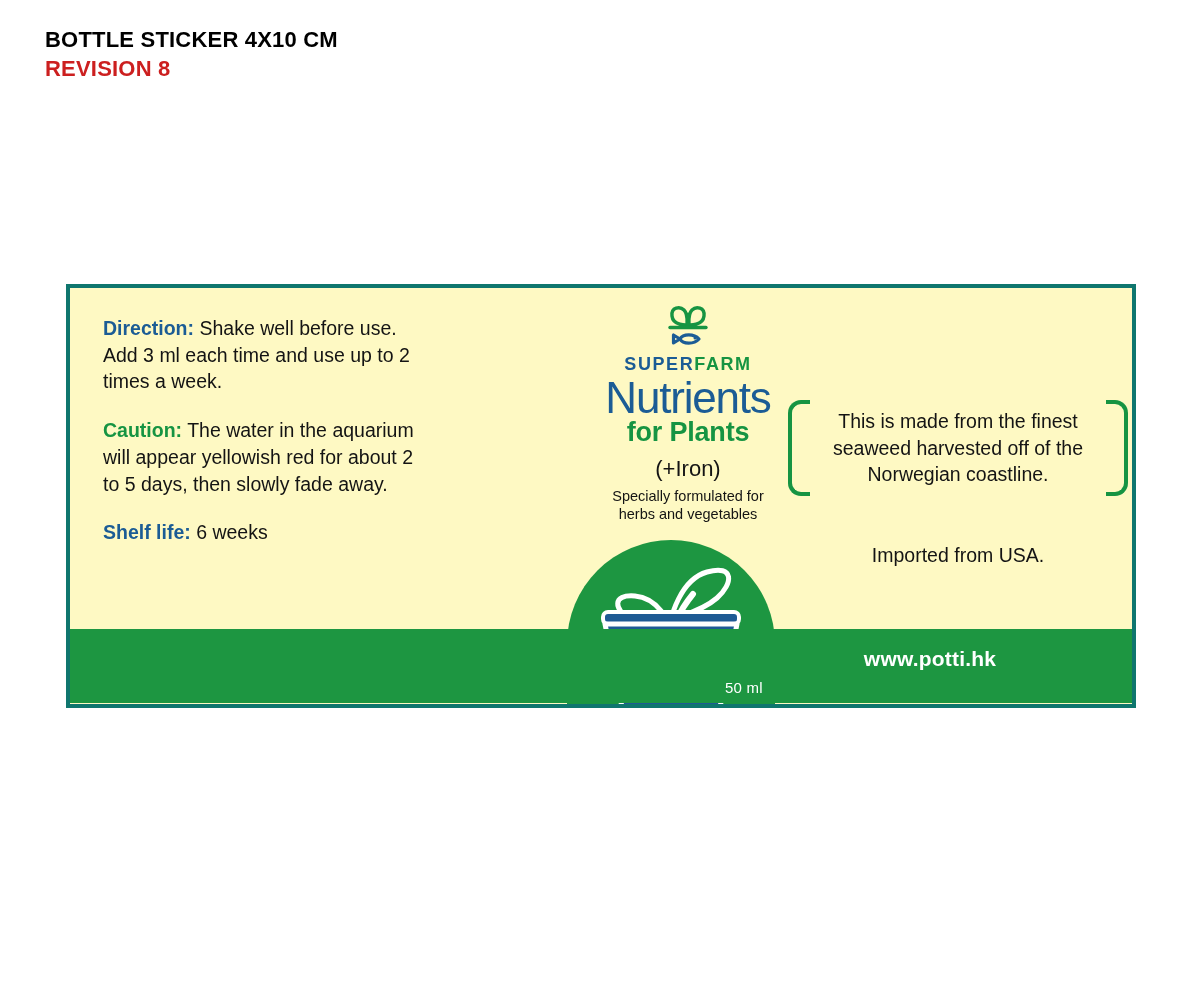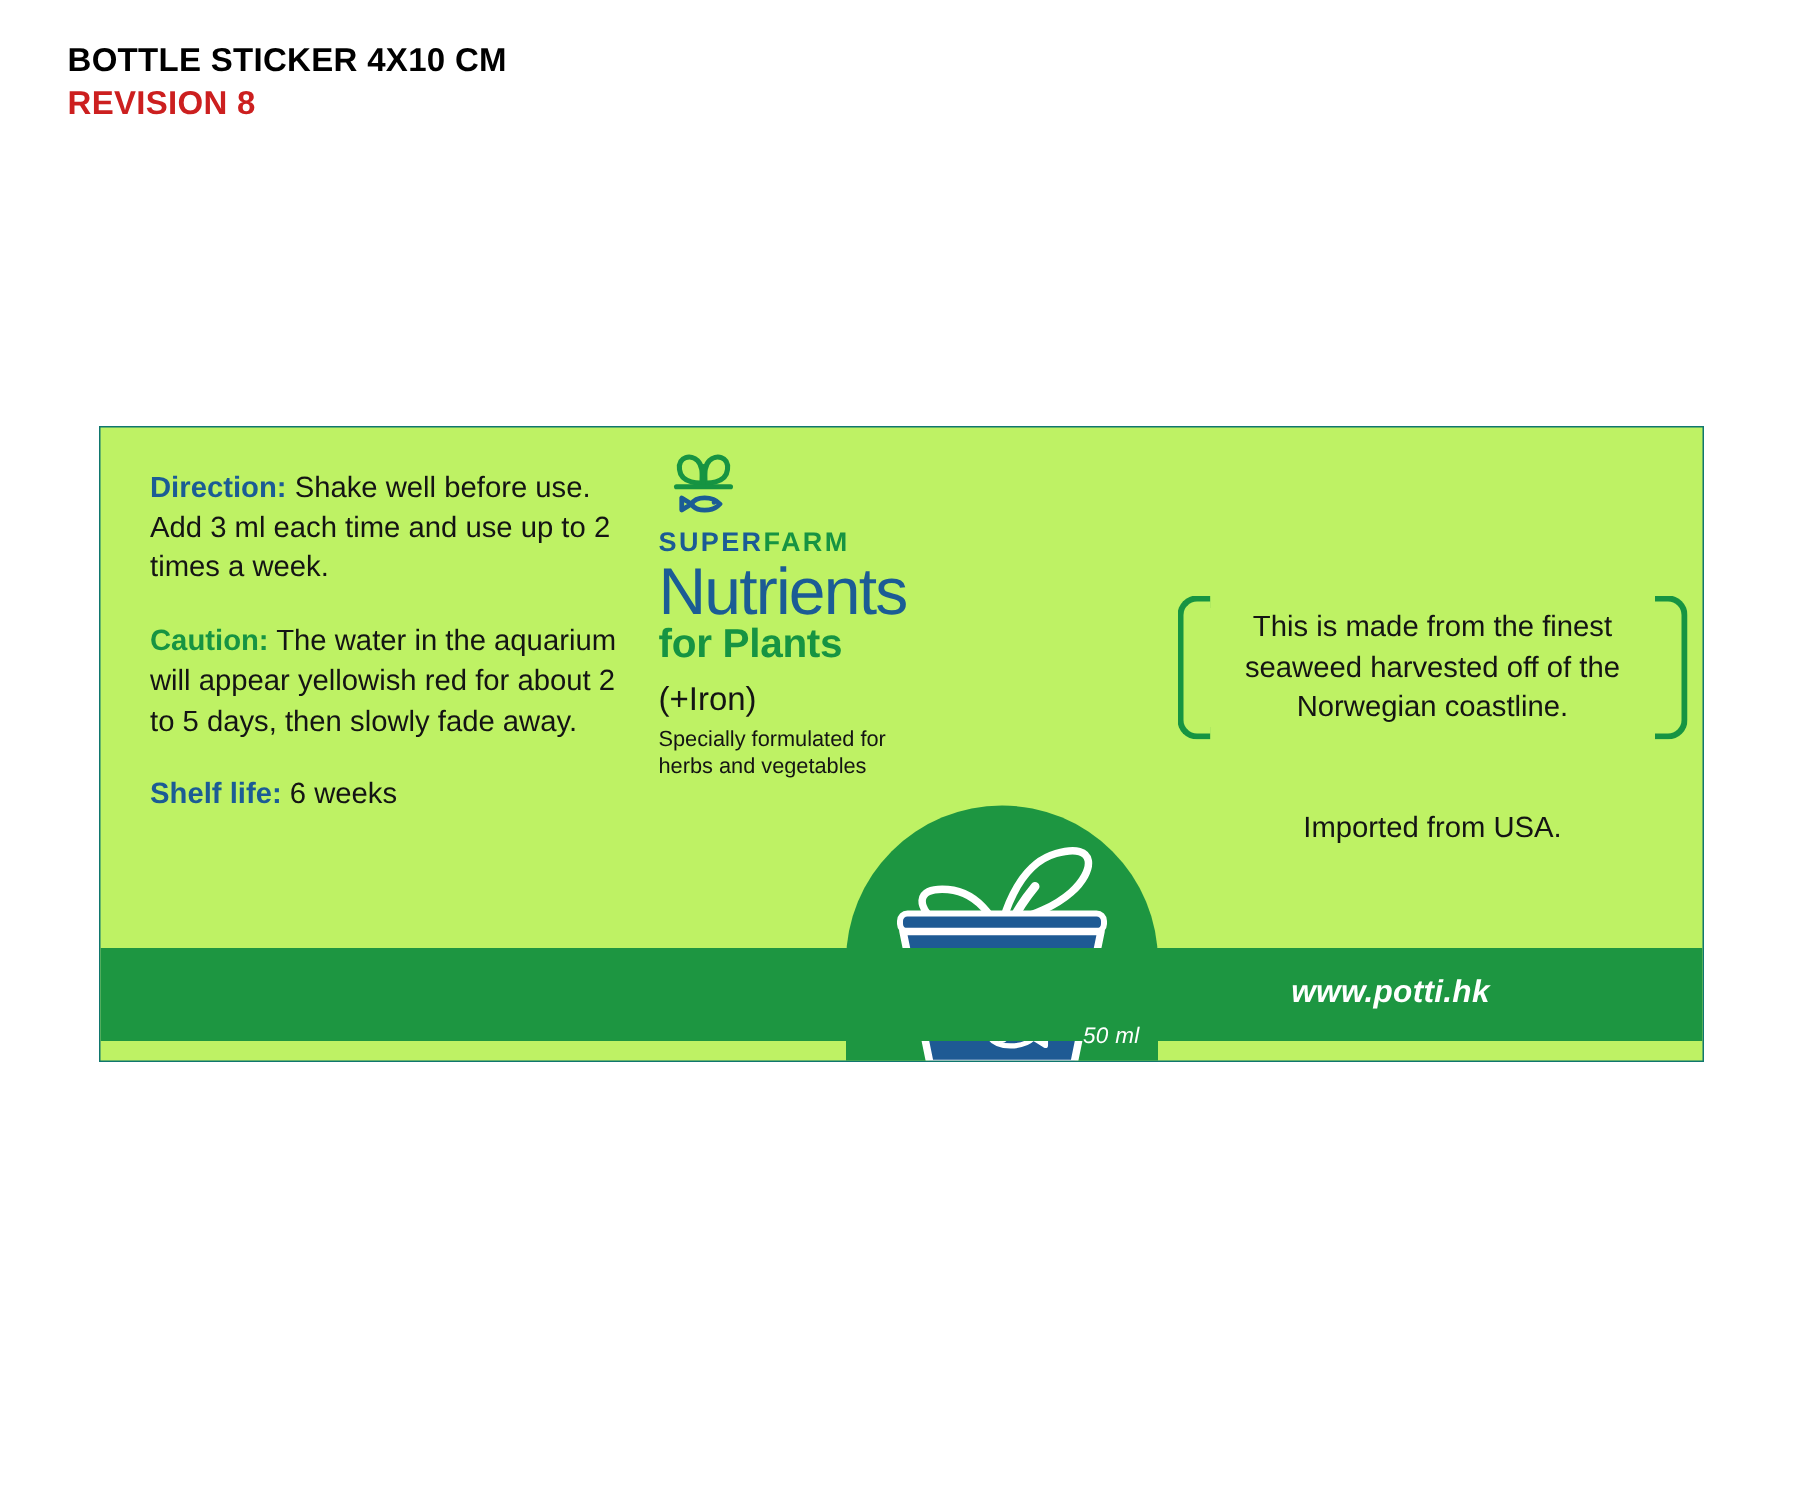--- a/index.html
+++ b/index.html
@@ -37,35 +37,34 @@
     line-height: 1.32;
   }
 
   
   #sticker {
     position: absolute;
     left: 66px;
     top: 284px;
     width: 1070px;
     height: 424px;
-    background: #bef264;
-    border: 1px solid #0f766e;
+    background: #fef9c3;
+    border: 4px solid #0f766e;
     box-sizing: border-box;
     overflow: hidden;
   }
 
   
   #green-band {
     position: absolute;
     left: 0;
     right: 0;
-    bottom: 13px;
-    height: 62px;
+    bottom: 1px;
+    height: 74px;
     background: #1d9641;
-    font-style: italic;
   }
   #website-wrap {
     position: absolute;
     left: 640px;
     width: 440px;
     top: 18px;
     text-align: center;
   }
   #volume {
     position: absolute;
@@ -89,23 +88,24 @@
   #left-col p {
     margin: 0 0 22px 0;
   }
   #left-col p:last-child { margin-bottom: 0; }
   .lbl-blue  { color: #1b5c95; font-weight: bold; }
   .lbl-green { color: #169442; font-weight: bold; }
 
   
   #center-col {
     position: absolute;
-    left: 372px;
+    left: 398px;
     top: 10px;
     width: 440px;
+    text-align: center;
   }
   #logo-mark {
     height: 48px;
     margin: 6px 0 0 0;
     line-height: 0;
   }
   #brand-name {
     margin-top: 2px;
     font-size: 18px;
     font-weight: bold;

